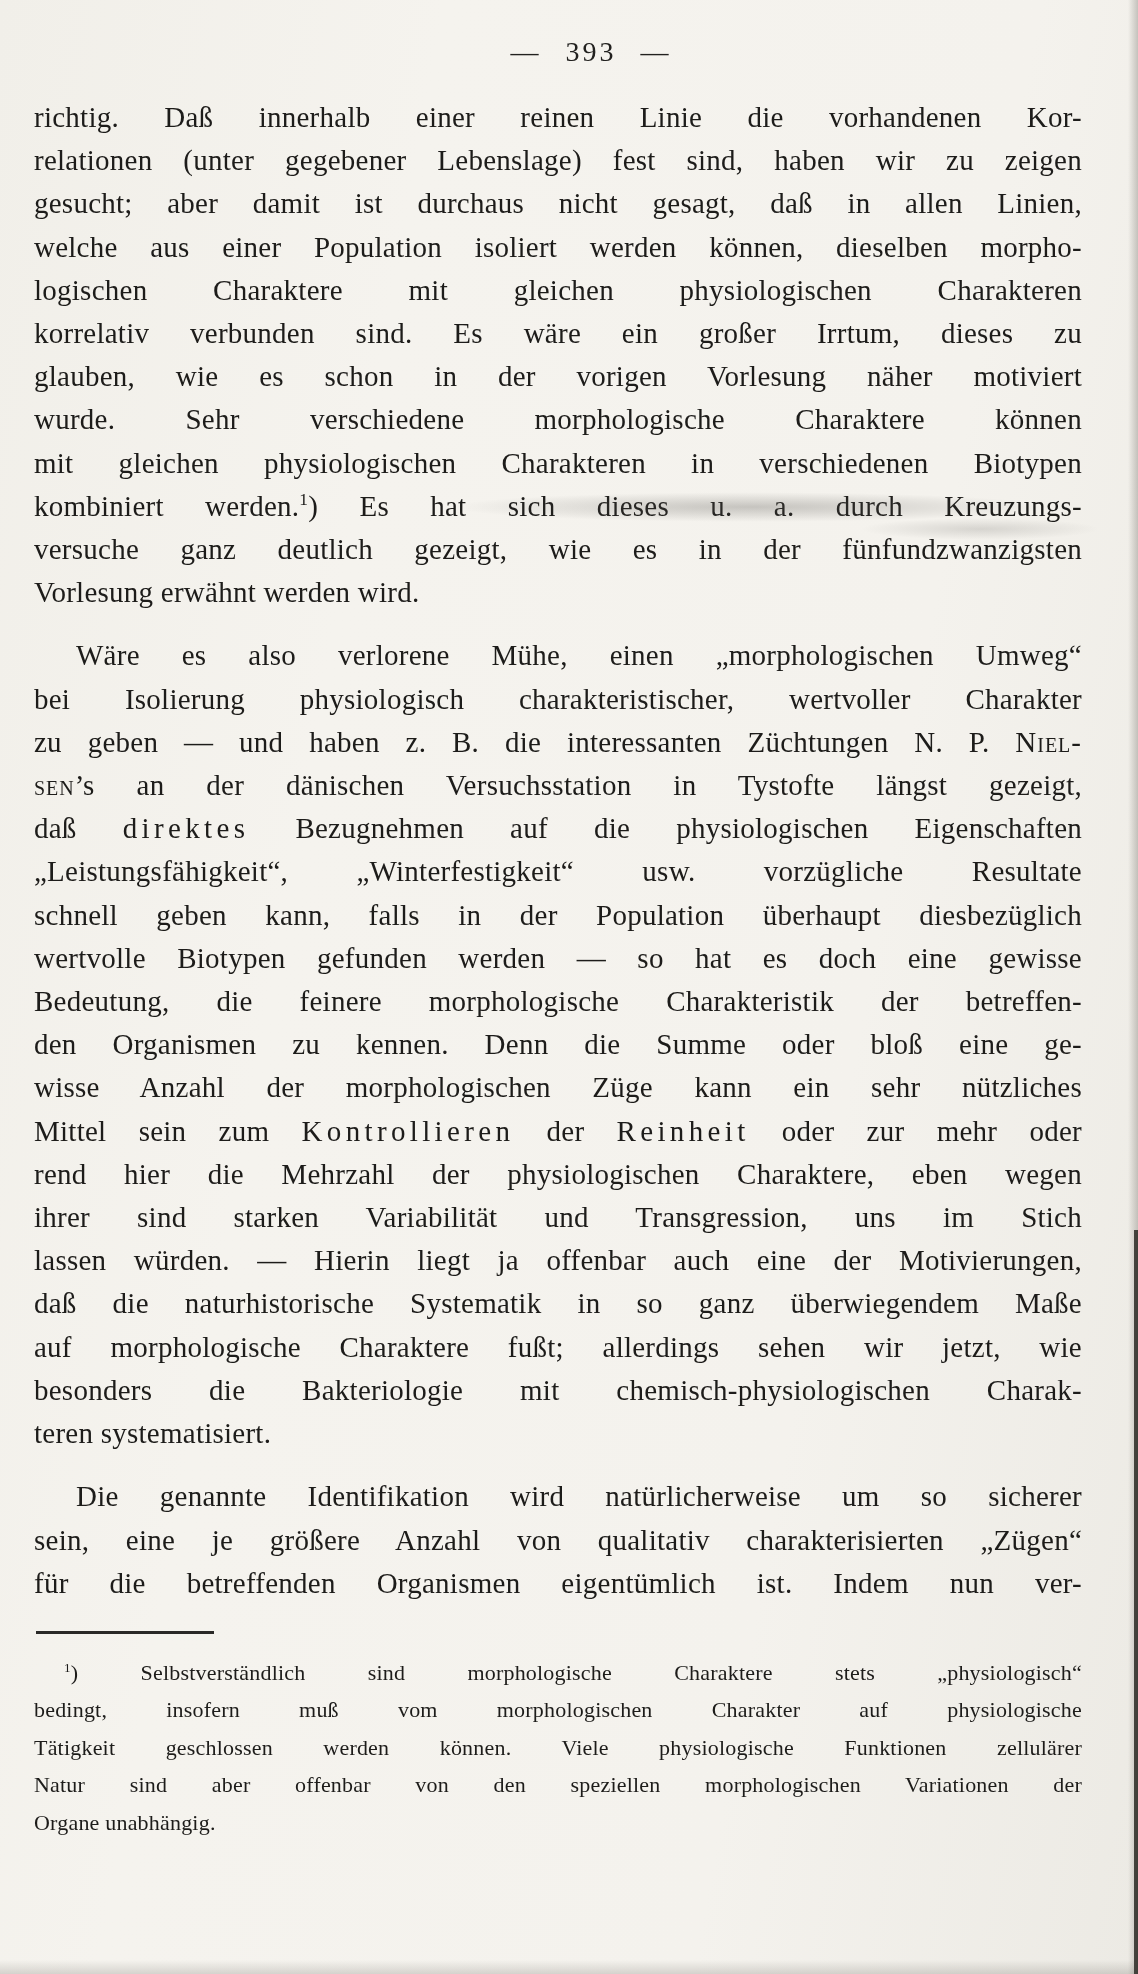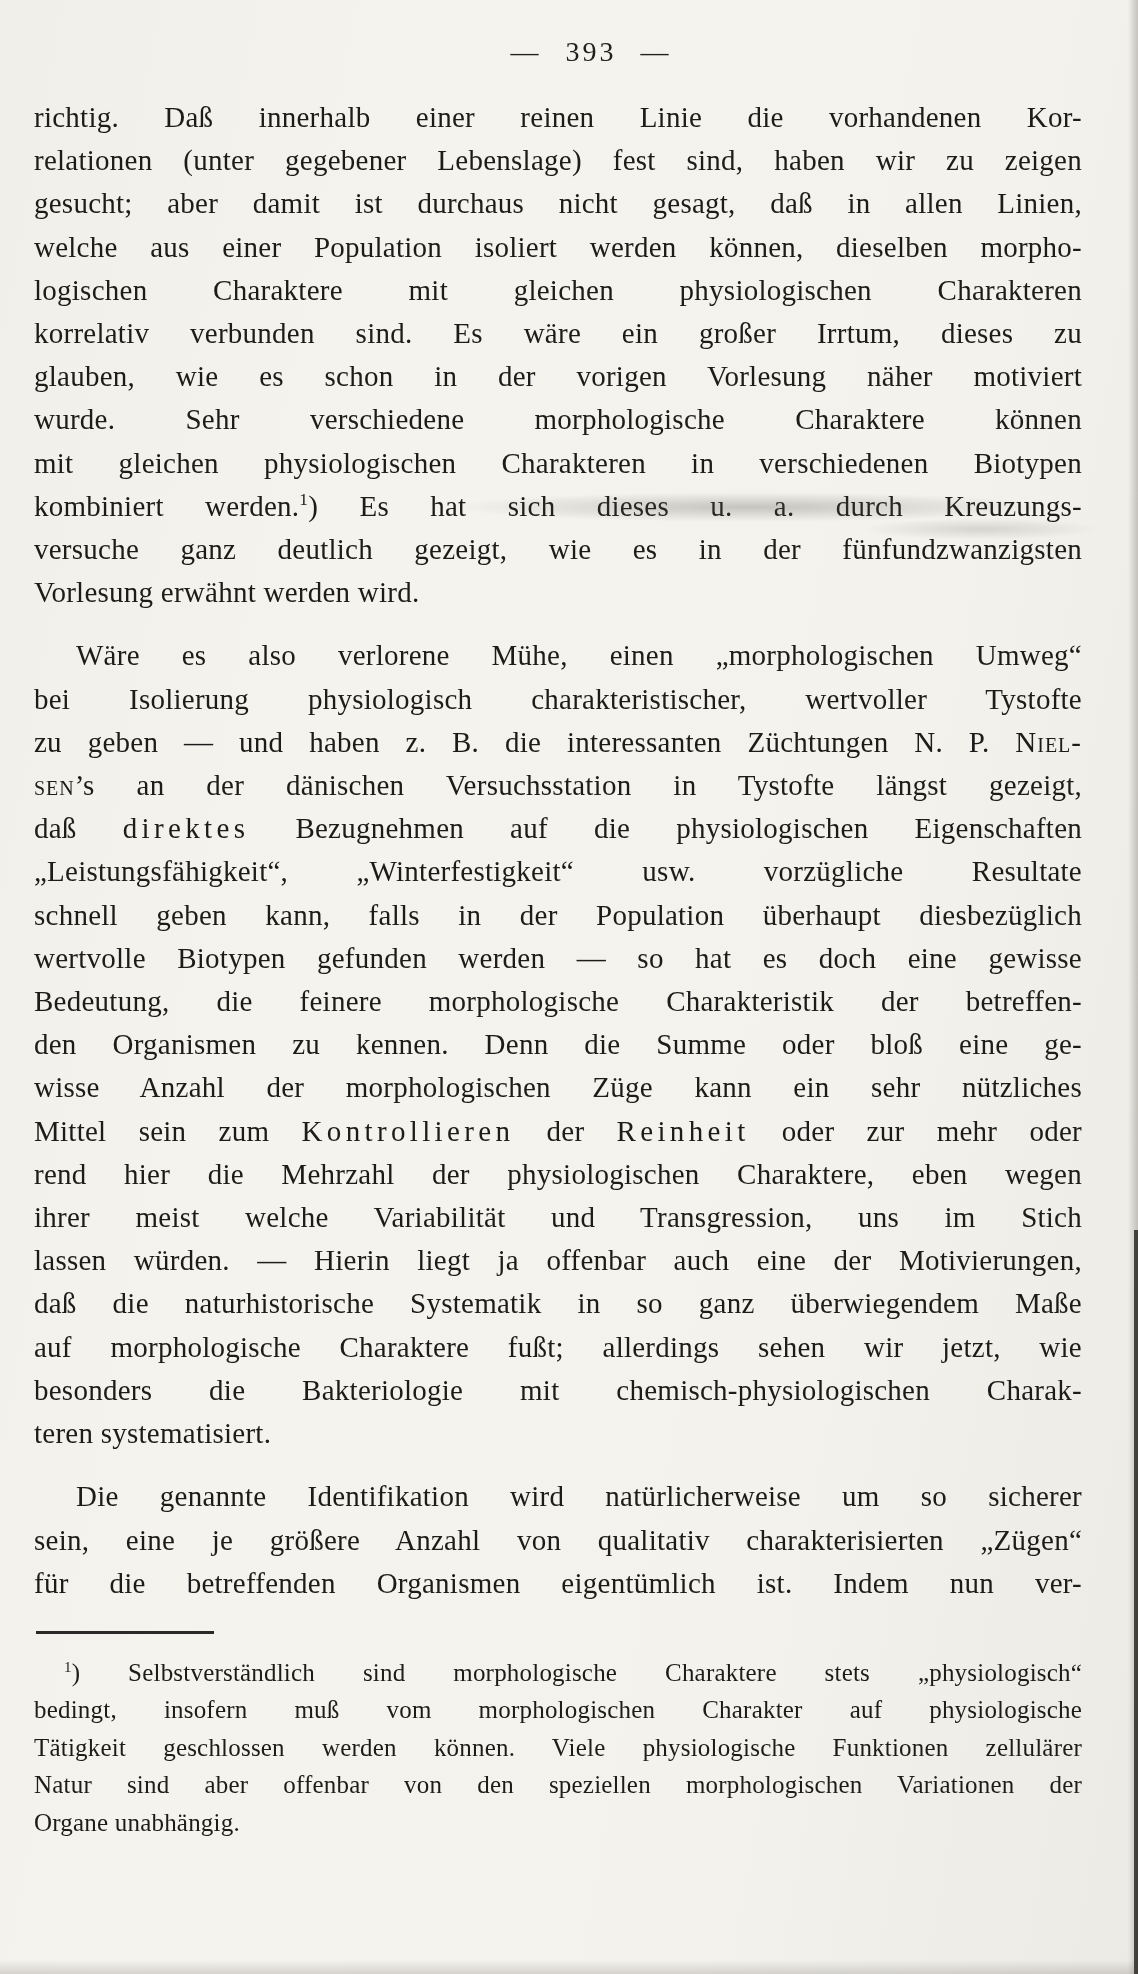--- a/index.html
+++ b/index.html
@@ -64,21 +64,21 @@
     letter-spacing: 0.15em;
   }
   .footnote-separator {
     margin: 26px 0 16px 2px;
     width: 178px;
     height: 3px;
     background: #2a2927;
     border: none;
   }
   .footnote .line {
-    font-size: 25px;
+    font-size: 22px;
     line-height: 37.4px;
     letter-spacing: 0.2px;
   }
   .footnote .line.indent {
     text-indent: 30px;
   }
   
   .edge-shadow-right {
     position: absolute;
     top: 0; right: 0; bottom: 0;
@@ -140,33 +140,33 @@
         <div class="line">korrelativ verbunden sind.  Es wäre ein großer Irrtum, dieses zu</div>
         <div class="line">glauben, wie es schon in der vorigen Vorlesung näher motiviert</div>
         <div class="line">wurde.  Sehr verschiedene morphologische Charaktere können</div>
         <div class="line">mit gleichen physiologischen Charakteren in verschiedenen Biotypen</div>
         <div class="line">kombiniert werden.<span class="sup">1</span>)  Es hat sich dieses u. a. durch Kreuzungs-</div>
         <div class="line">versuche ganz deutlich gezeigt, wie es in der fünfundzwanzigsten</div>
         <div class="line last">Vorlesung erwähnt werden wird.</div>
       </div>
       <div class="paragraph">
         <div class="line indent">Wäre es also verlorene Mühe, einen „morphologischen Umweg“</div>
-        <div class="line">bei Isolierung physiologisch charakteristischer, wertvoller Tystofte</div>
+        <div class="line">bei Isolierung physiologisch charakteristischer, wertvoller Charakter</div>
         <div class="line">zu geben — und haben z. B. die interessanten Züchtungen N. P. <span class="sc">Niel-</span></div>
         <div class="line"><span class="sc">sen</span>’s an der dänischen Versuchsstation in Tystofte längst gezeigt,</div>
         <div class="line">daß <span class="sp">direktes</span> Bezugnehmen auf die physiologischen Eigenschaften</div>
         <div class="line">„Leistungsfähigkeit“, „Winterfestigkeit“ usw. vorzügliche Resultate</div>
         <div class="line">schnell geben kann, falls in der Population überhaupt diesbezüglich</div>
         <div class="line">wertvolle Biotypen gefunden werden — so hat es doch eine gewisse</div>
         <div class="line">Bedeutung, die feinere morphologische Charakteristik der betreffen-</div>
         <div class="line">den Organismen zu kennen.  Denn die Summe oder bloß eine ge-</div>
         <div class="line">wisse Anzahl der morphologischen Züge kann ein sehr nützliches</div>
         <div class="line">Mittel sein zum <span class="sp">Kontrollieren</span> der <span class="sp">Reinheit</span> oder zur mehr oder</div>
         <div class="line">rend hier die Mehrzahl der physiologischen Charaktere, eben wegen</div>
-        <div class="line">ihrer meist welche Variabilität und Transgression, uns im Stich</div>
+        <div class="line">ihrer sind starken Variabilität und Transgression, uns im Stich</div>
         <div class="line">lassen würden. — Hierin liegt ja offenbar auch eine der Motivierungen,</div>
         <div class="line">daß die naturhistorische Systematik in so ganz überwiegendem Maße</div>
         <div class="line">auf morphologische Charaktere fußt; allerdings sehen wir jetzt, wie</div>
         <div class="line">besonders die Bakteriologie mit chemisch-physiologischen Charak-</div>
         <div class="line last">teren systematisiert.</div>
       </div>
       <div class="paragraph">
         <div class="line indent">Die genannte Identifikation wird natürlicherweise um so sicherer</div>
         <div class="line">sein, eine je größere Anzahl von qualitativ charakterisierten „Zügen“</div>
         <div class="line">für die betreffenden Organismen eigentümlich ist.  Indem nun ver-</div>

